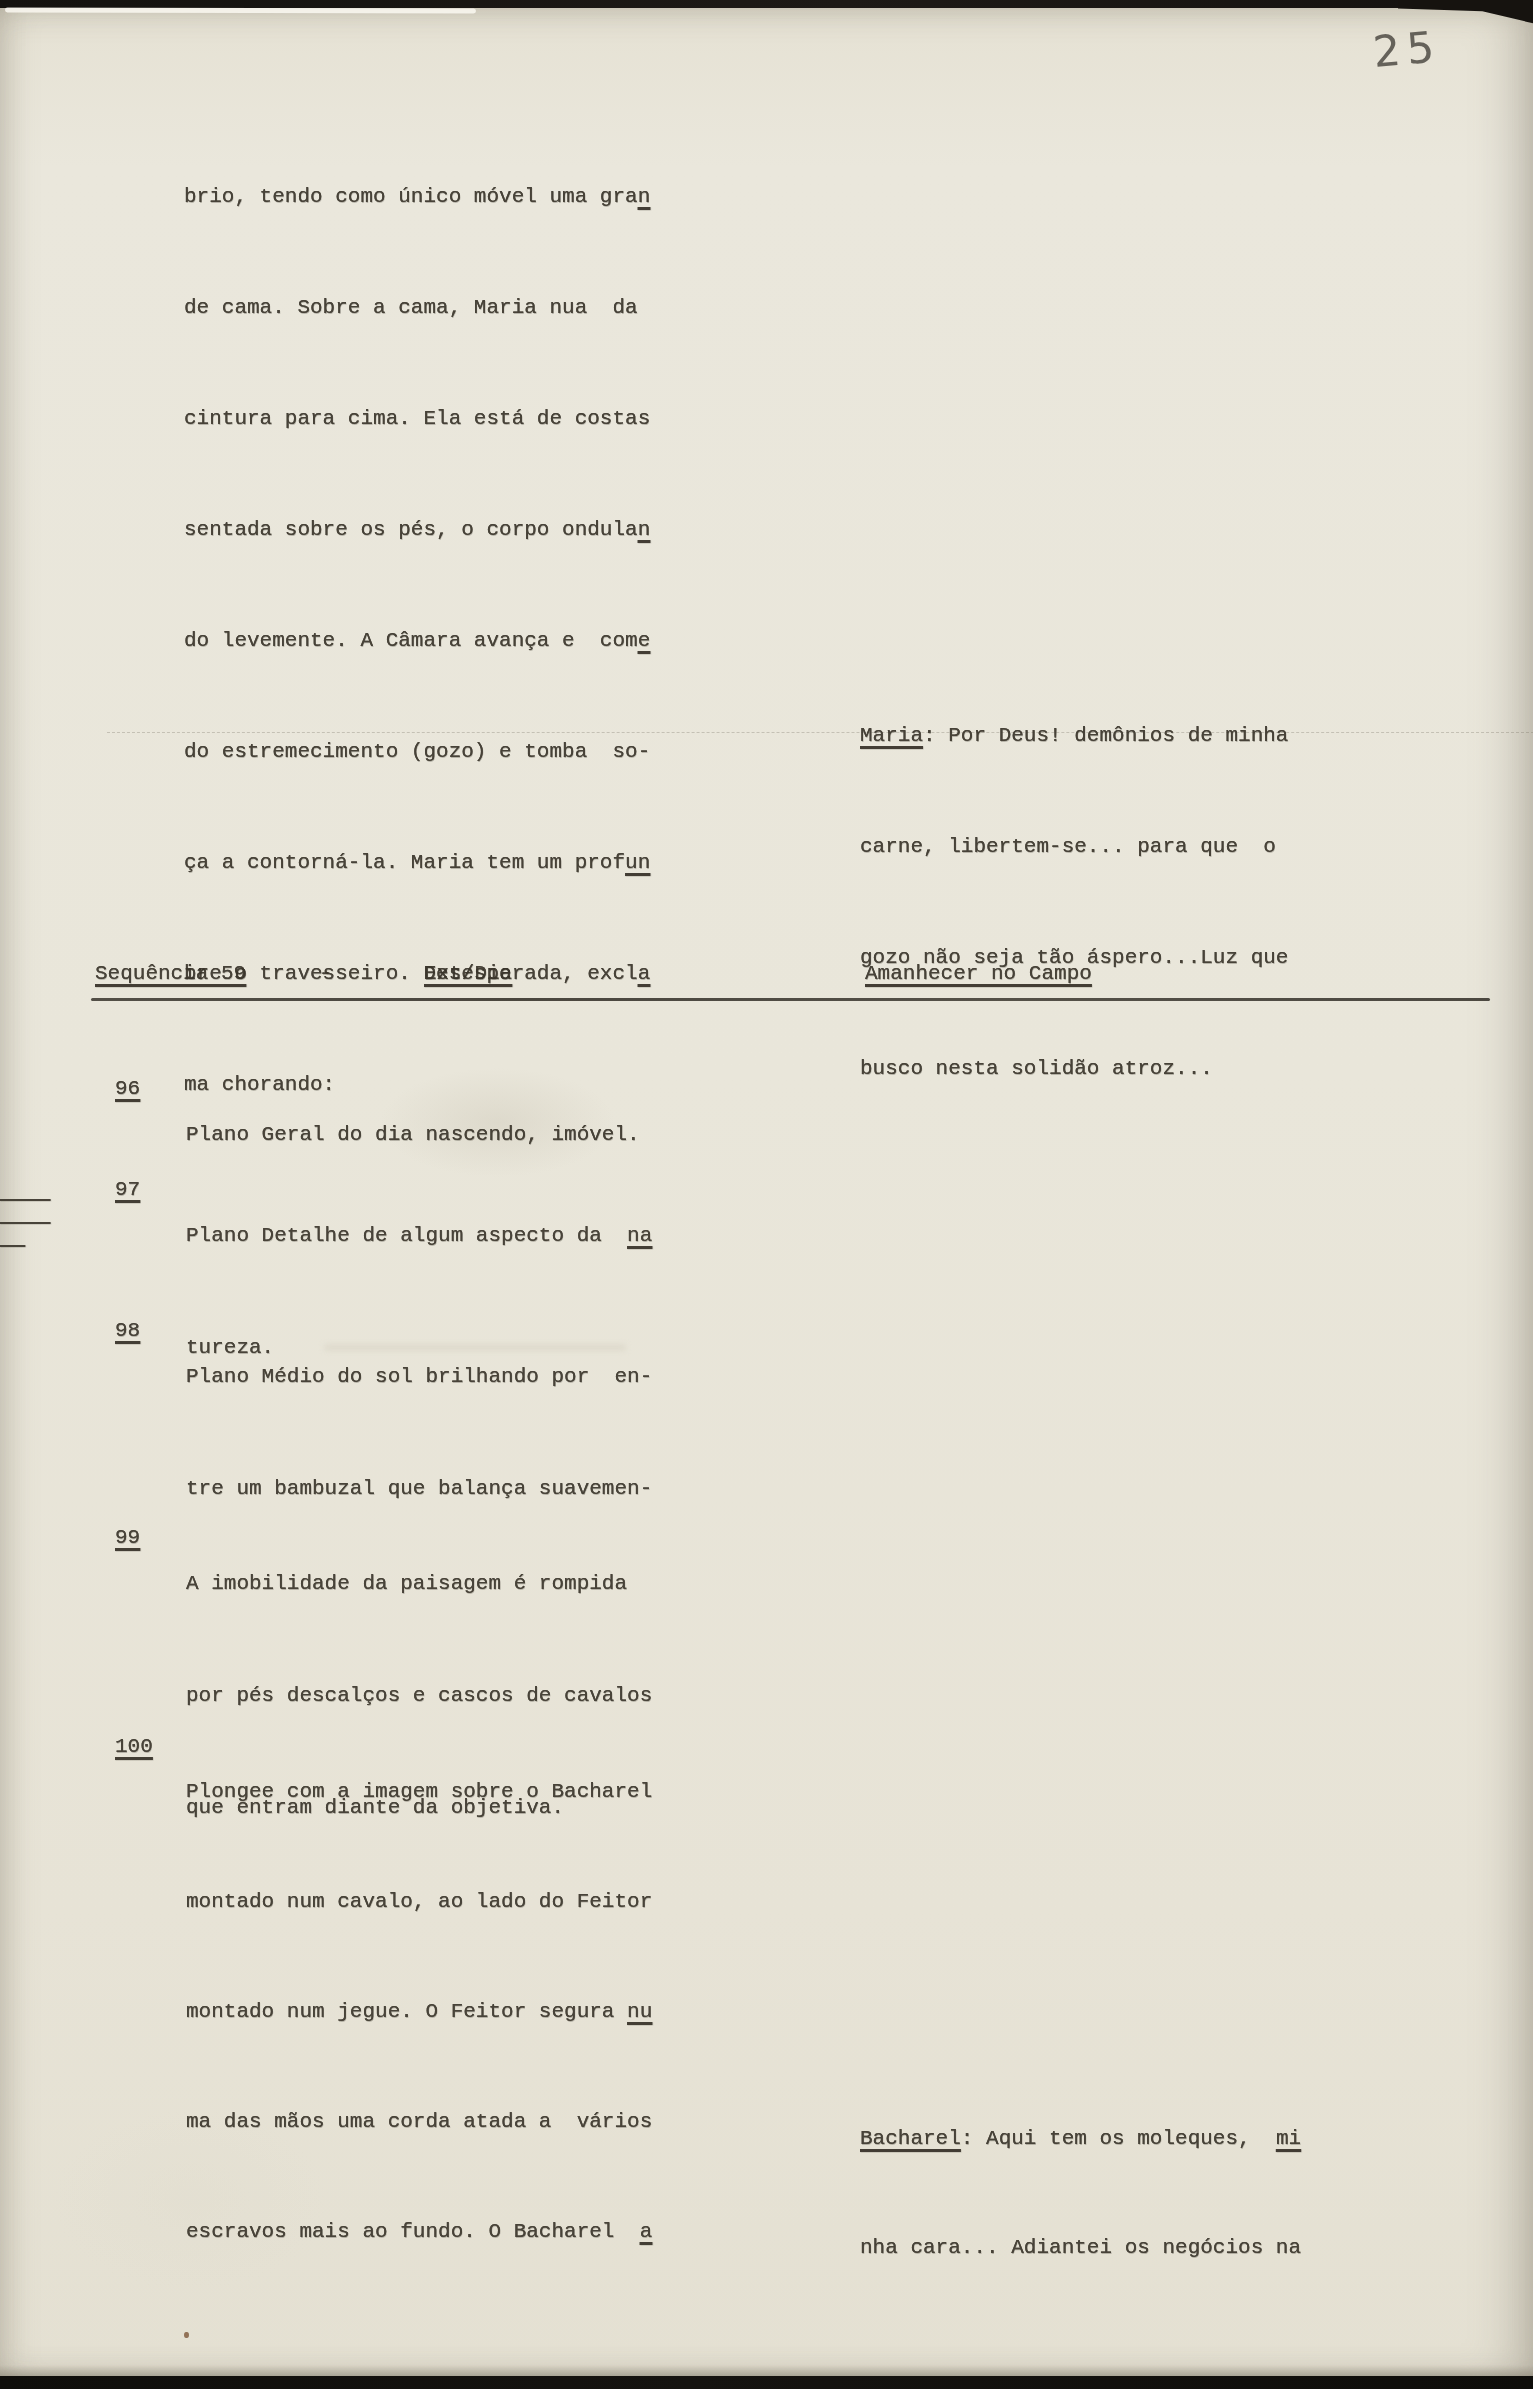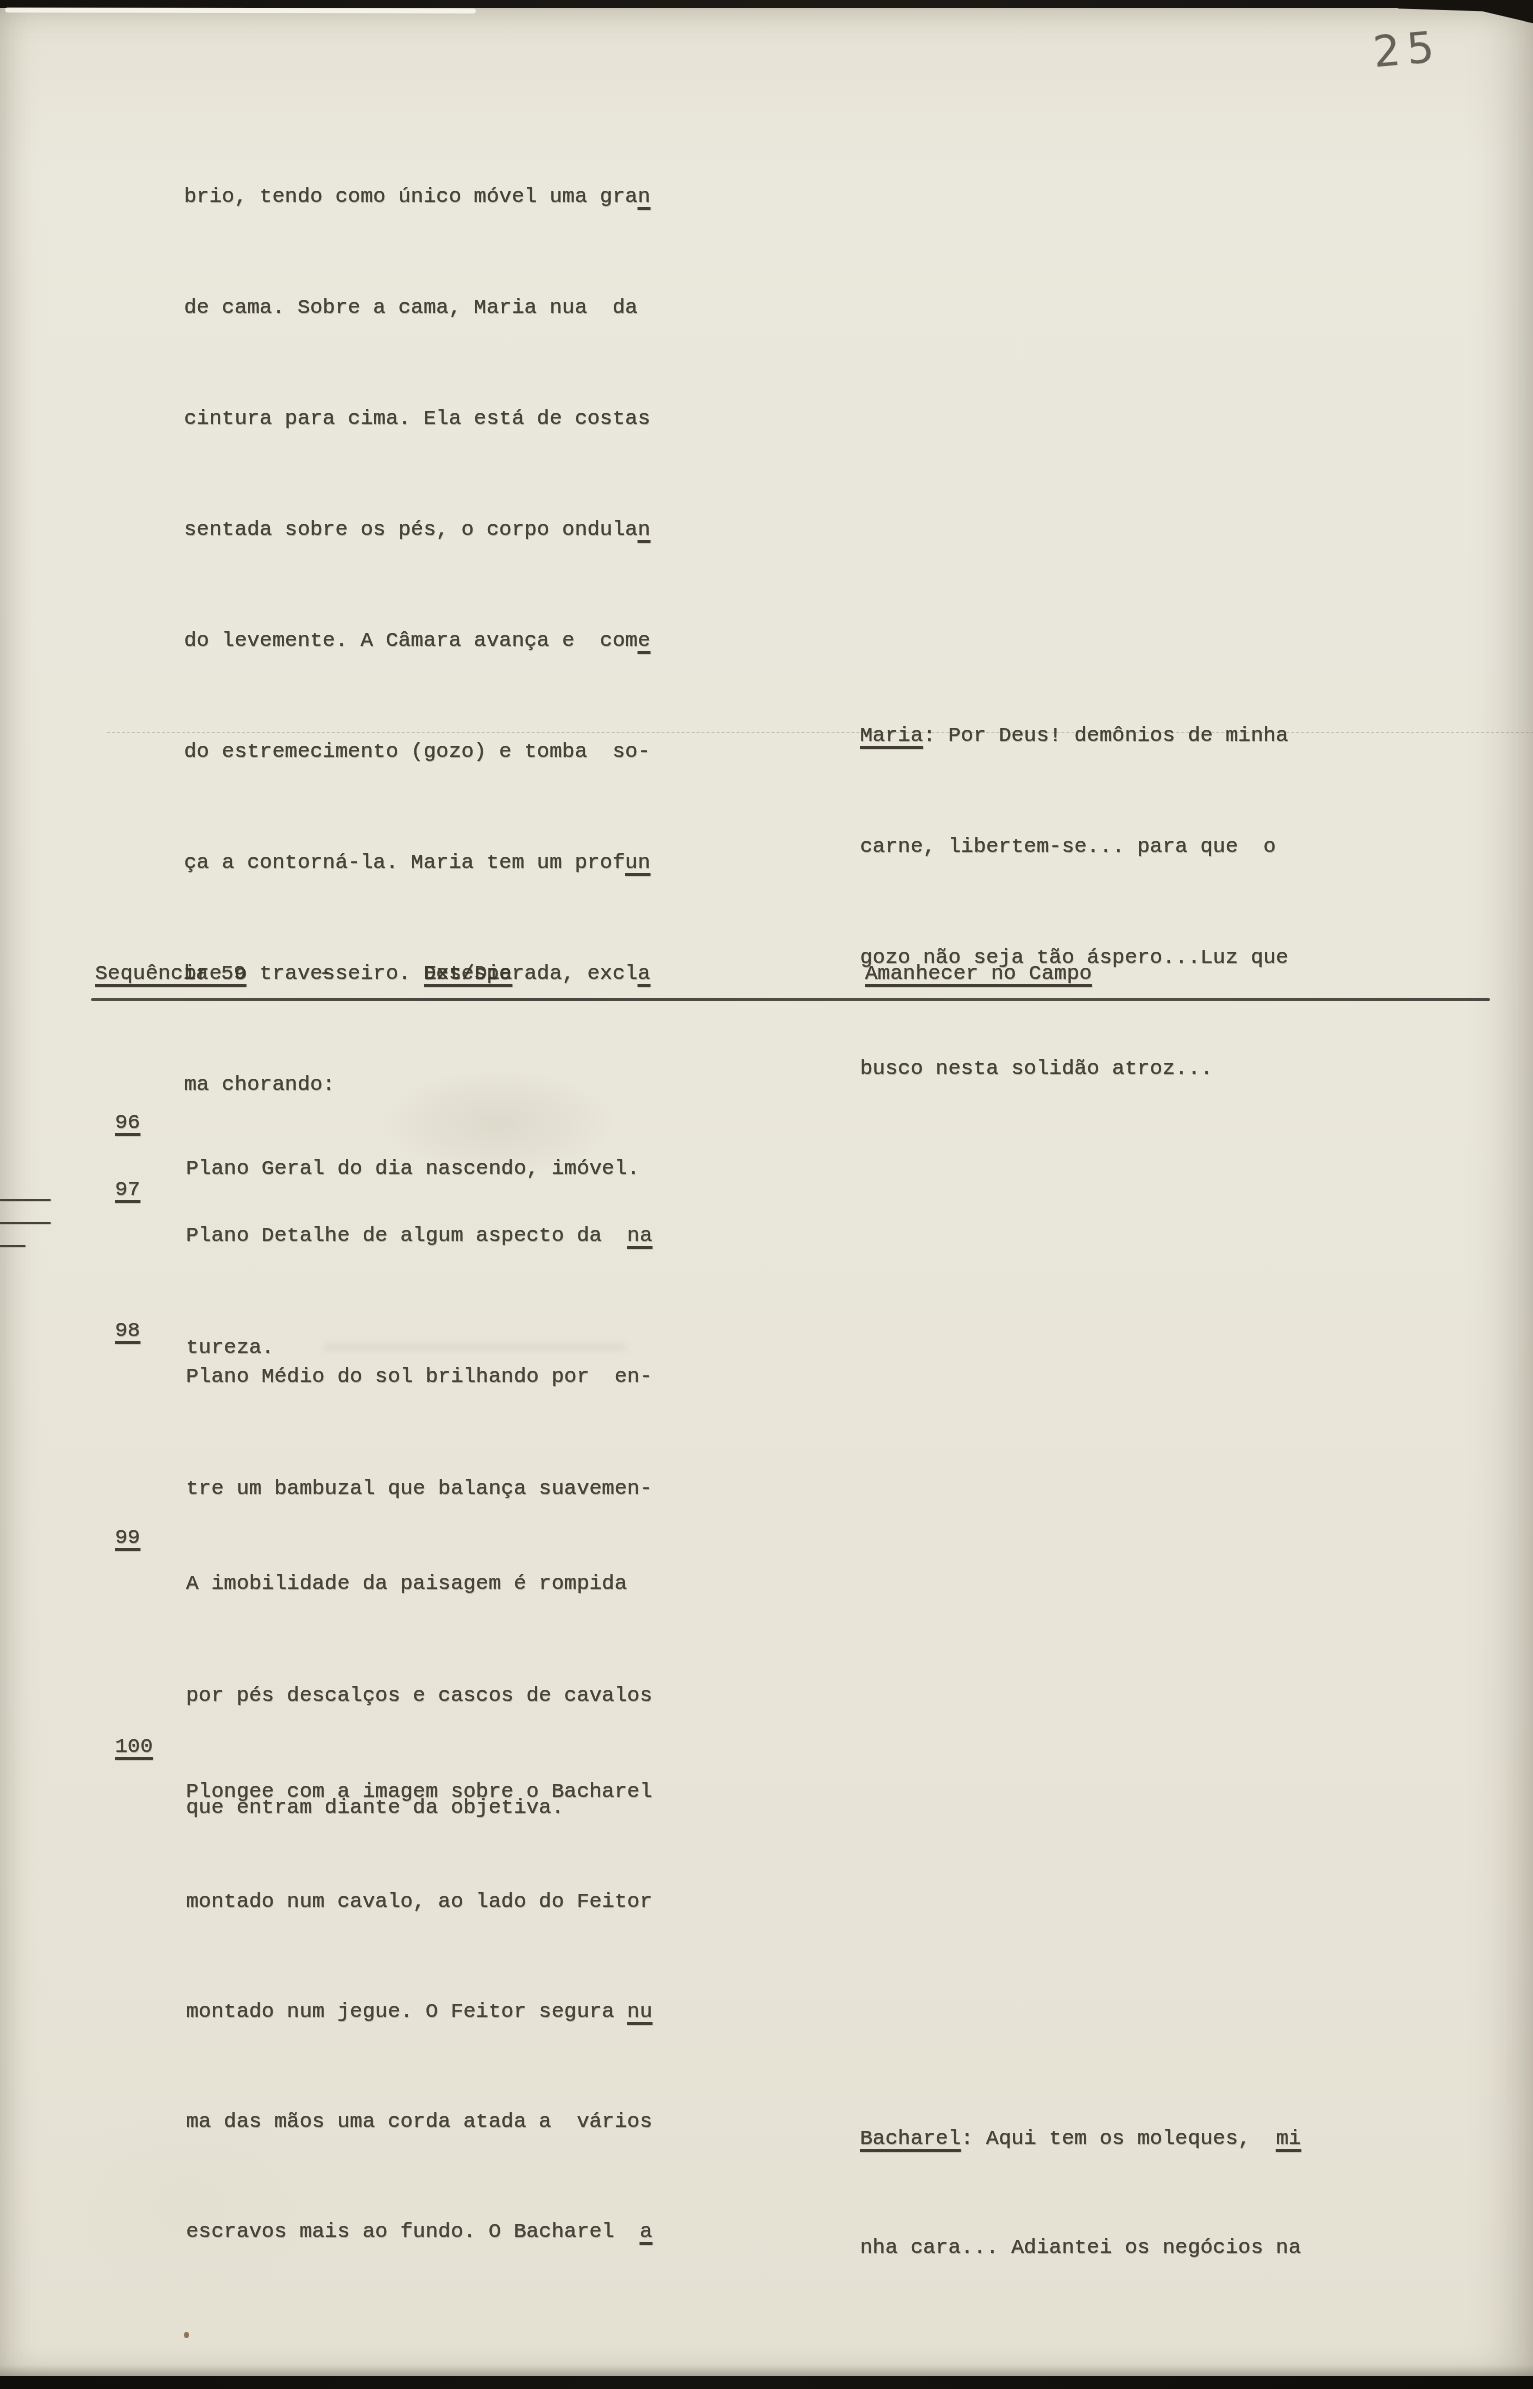--- a/index.html
+++ b/index.html
@@ -100,21 +100,21 @@
   </div>
 
   <div>
     <span class="typed hdr-part hdr-underline" style="left:95px;">Sequência 59</span>
     <span class="typed hdr-part" style="left:319px;">-</span>
     <span class="typed hdr-part hdr-underline" style="left:416px;margin-left:8px;">Ext/Dia</span>
     <span class="typed hdr-part hdr-underline" style="left:865px;">Amanhecer no Campo</span>
     <div class="rule"></div>
   </div>
 
-  <div class="shot typed lh73" style="top:1090px;padding-left:28px;">
+  <div class="shot typed lh73" style="top:1056px;padding-left:28px;">
     <div class="shot-num">96</div>
     <div class="shot-lines">
       <div class="line"><span>Plano Geral do dia nascendo, imóvel.</span><span class="u"></span></div>
     </div>
   </div>
 
   <div class="shot typed lh73" style="top:1157px;text-decoration:underline;">
     <div class="shot-num">97</div>
     <div class="shot-lines">
       <div class="line"><span>Plano Detalhe de algum aspecto da  </span><span class="u">na</span></div>

